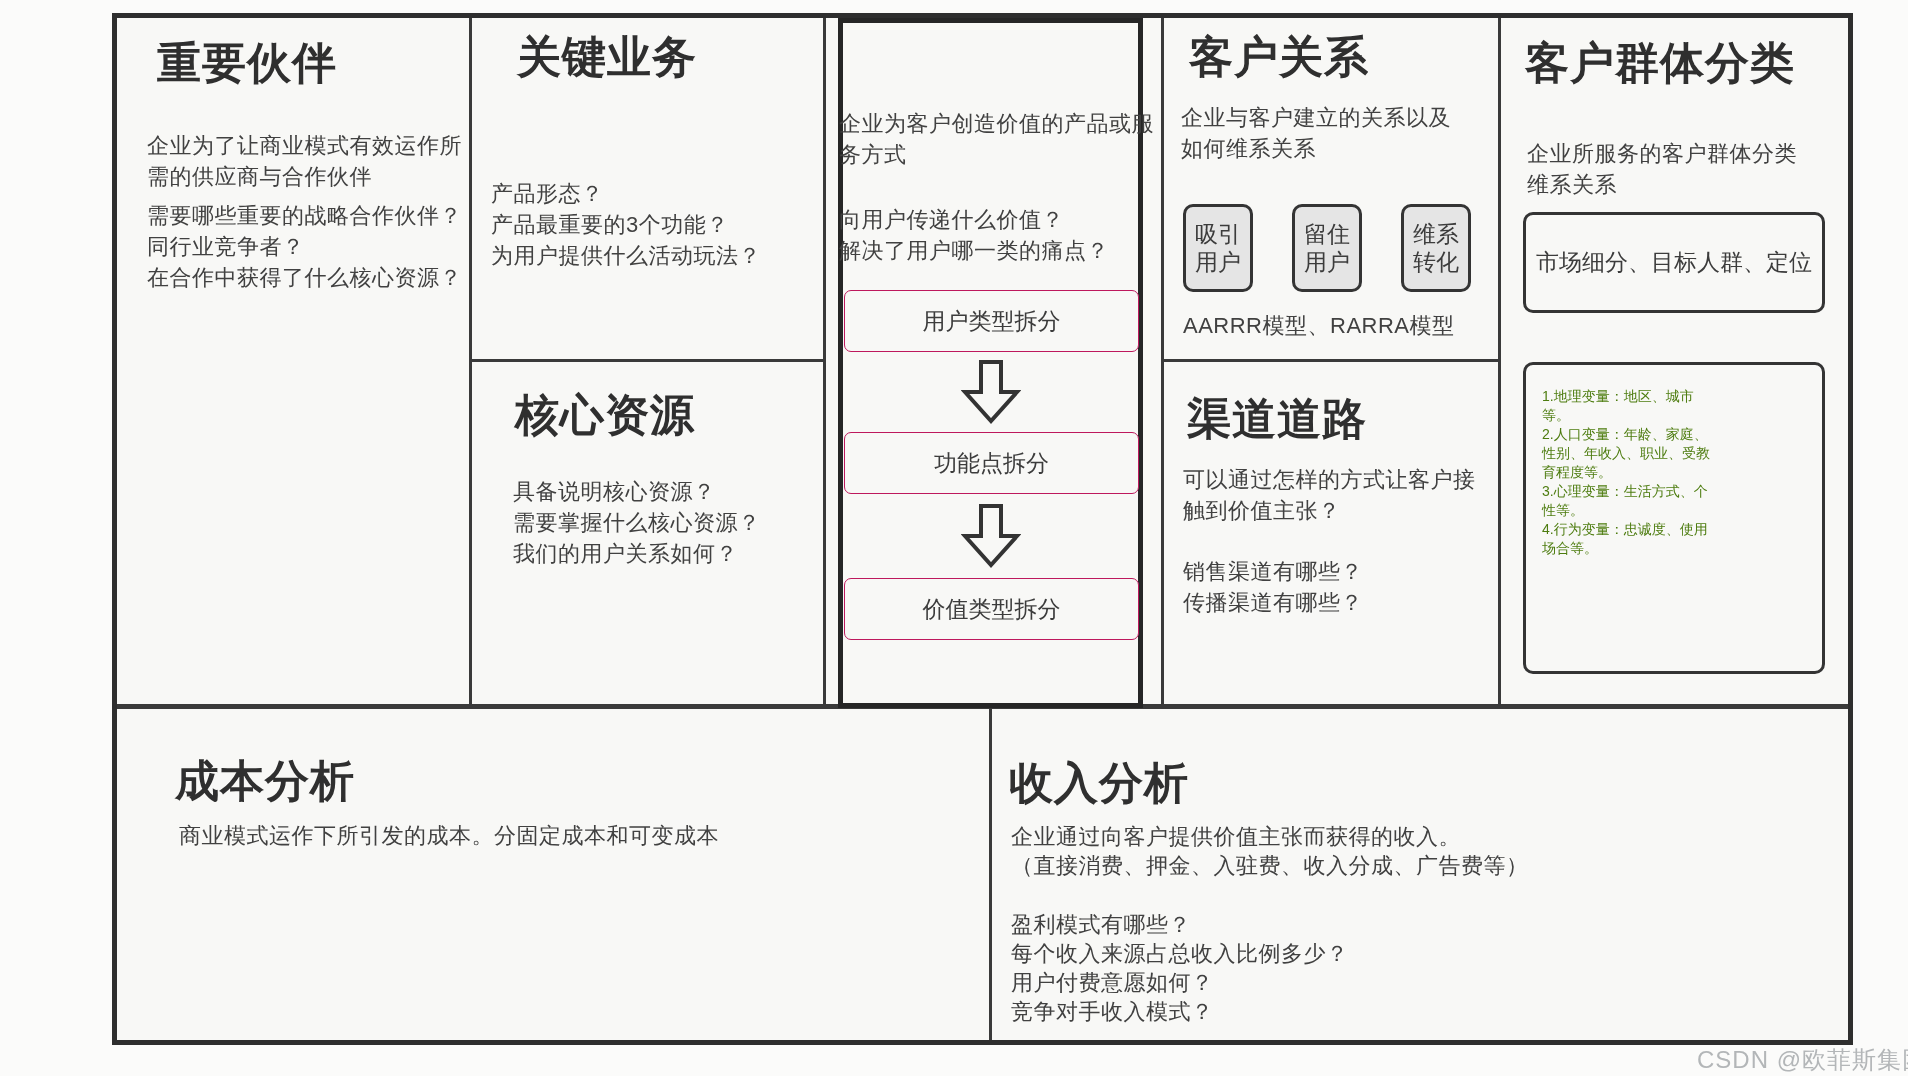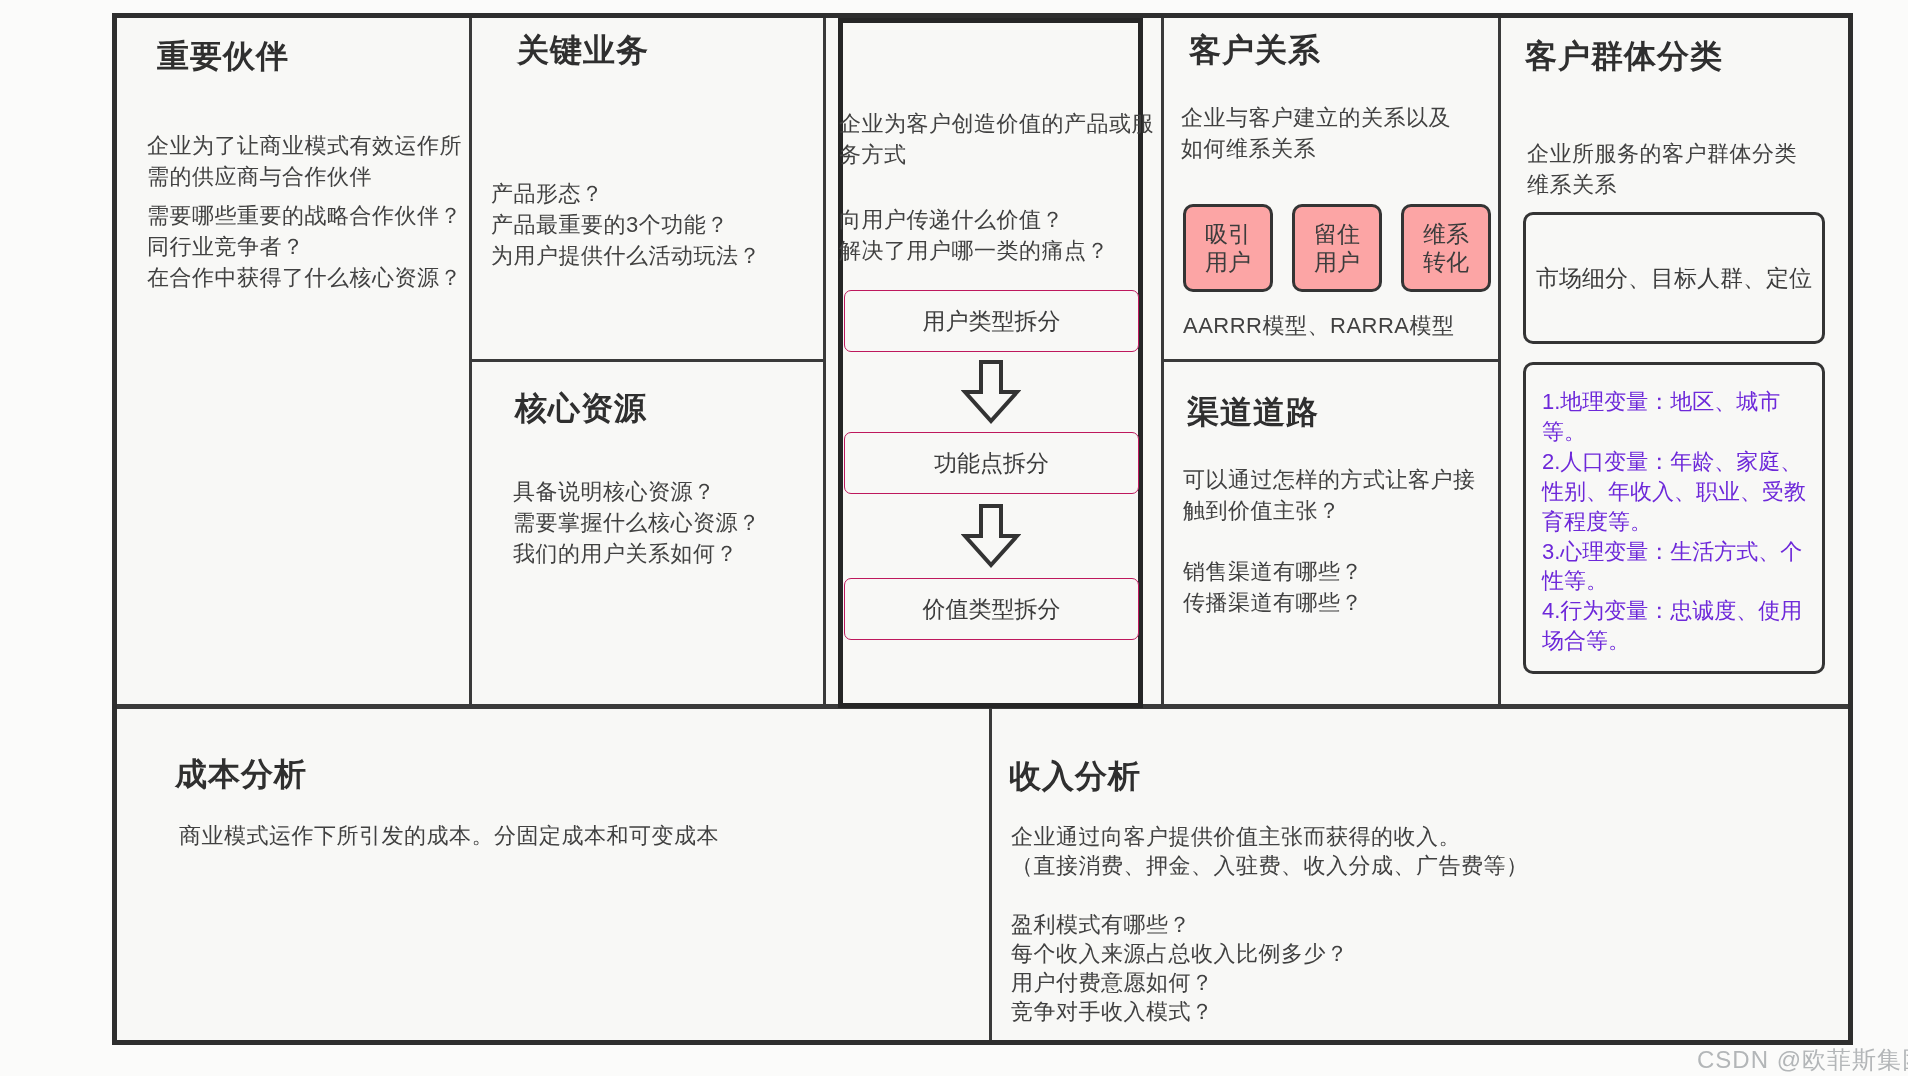--- a/index.html
+++ b/index.html
@@ -12,52 +12,52 @@
   }
   #stage{position:relative;width:1908px;height:1076px;background:#fbfbfa;}
   .canvas{
     position:absolute;left:112px;top:13px;width:1741px;height:1032px;
     border:5px solid #2e2e2e;background:#f8f8f6;box-sizing:border-box;
   }
   .inner{position:absolute;left:0;top:0;width:1731px;height:1022px;}
   .vline{position:absolute;width:3px;background:#3a3a3a;}
   .hline{position:absolute;height:4px;background:#3a3a3a;}
   .panel-title{
-    position:absolute;font-size:32px;font-weight:600;color:#2f2f2f;
+    position:absolute;font-size:44px;font-weight:600;color:#2f2f2f;
     letter-spacing:1px;white-space:pre-line;line-height:1.15;
   }
   .body-text{
     position:absolute;font-size:22px;color:#414141;line-height:1.42;
     white-space:pre-line;letter-spacing:0.5px;
   }
   .tight{line-height:1.32;}
   .vp-box{
     position:absolute;left:721px;top:0;width:305px;height:690px;
     border:5px solid #262626;box-sizing:border-box;background:transparent;
   }
   .flow-box{
     position:absolute;width:295px;height:62px;border:1px solid #be185d;
     border-radius:7px;box-sizing:border-box;display:flex;align-items:center;
     justify-content:center;font-size:23px;color:#3c3c3c;background:#f8f8f6;
   }
   .arrow{position:absolute;width:60px;height:64px;}
   .stage-box{
-    position:absolute;width:90px;height:88px;border:3px solid #343434;
+    position:absolute;width:70px;height:88px;border:3px solid #343434;
     border-radius:10px;box-sizing:border-box;display:flex;align-items:center;
     justify-content:center;text-align:center;font-size:23px;line-height:1.22;
-    color:#3c3c3c;white-space:pre-line;background:#fca5a5;
+    color:#3c3c3c;white-space:pre-line;background:#e5e5e5;
   }
   .seg-box{
     position:absolute;left:1406px;width:302px;border:3px solid #343434;
     border-radius:10px;box-sizing:border-box;background:#f8f8f6;
   }
-  .seg-box.methods{top:194px;height:132px;display:flex;align-items:center;justify-content:center;font-size:23px;color:#3c3c3c;}
+  .seg-box.methods{top:194px;height:101px;display:flex;align-items:center;justify-content:center;font-size:23px;color:#3c3c3c;}
   .seg-box.variables{top:344px;height:312px;}
   .seg-box.variables .box-body{
-    padding:22px 12px 0 16px;font-size:22px;line-height:1.36;color:#6d28d9;white-space:pre-line;
+    padding:22px 12px 0 16px;font-size:14px;line-height:1.36;color:#4d7c0f;white-space:pre-line;
   }
   .watermark{
     position:absolute;left:1697px;top:1044px;font-size:24px;color:#b3b6b8;
     letter-spacing:1px;white-space:nowrap;
   }
 </style>
 </head>
 <body>
 
 <div id="stage">

